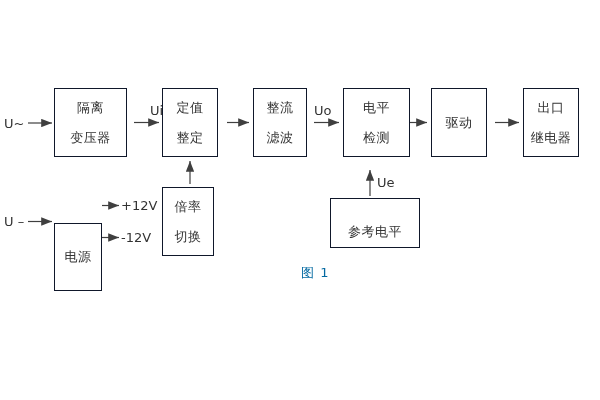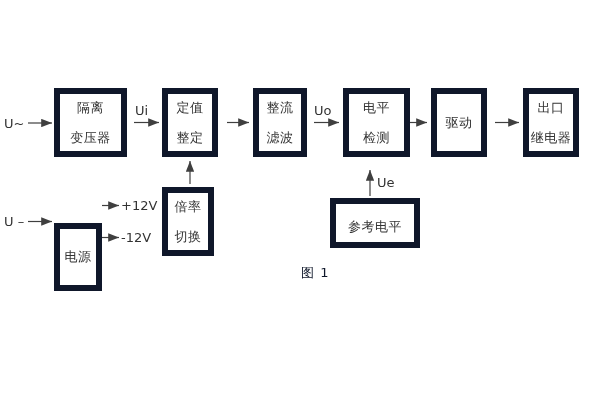--- a/index.html
+++ b/index.html
@@ -13,21 +13,21 @@
     overflow: hidden;
   }
   .wires {
     position: absolute;
     left: 0; top: 0;
     width: 600px; height: 400px;
   }
   .box {
     position: absolute;
     box-sizing: border-box;
-    border: 6px solid #0f172a;
+    border: 1px solid #0f172a;
     background: #ffffff;
     display: flex;
     flex-direction: column;
     align-items: center;
     justify-content: center;
     text-align: center;
     font-size: 13px;
     line-height: 30px;
     letter-spacing: 0.5px;
     color: #333333;
@@ -35,21 +35,21 @@
   .sig {
     position: absolute;
     font-size: 13px;
     line-height: 15px;
     color: #333333;
     white-space: nowrap;
   }
   .caption {
     position: absolute;
     font-size: 13px;
-    color: #0f172a;
+    color: #0369a1;
     letter-spacing: 1px;
   }
 </style>
 </head>
 <body>
 
 <div class="stage">
 
   <svg class="wires" viewBox="0 0 600 400" xmlns="http://www.w3.org/2000/svg">
     <defs>
@@ -108,21 +108,21 @@
   <div class="box" style="left:162px; top:187px; width:52px; height:69px;">
     <span>倍率</span>
     <span>切换</span>
   </div>
 
   <div class="box" style="left:330px; top:198px; width:90px; height:50px;justify-content:flex-end;">
     <span>参考电平</span>
   </div>
 
   <span class="sig" style="left:4px; top:116px;">U~</span>
-  <span class="sig" style="left:135px; top:103px;">Ui</span>
+  <span class="sig" style="left:150px; top:103px;">Ui</span>
   <span class="sig" style="left:314px; top:103px;">Uo</span>
   <span class="sig" style="left:4px; top:214px;">U –</span>
   <span class="sig" style="left:121px; top:198px;">+12V</span>
   <span class="sig" style="left:121px; top:230px;">-12V</span>
   <span class="sig" style="left:377px; top:175px;">Ue</span>
 
   <span class="caption" style="left:301px; top:264px;">图 1</span>
 
 </div>
 

